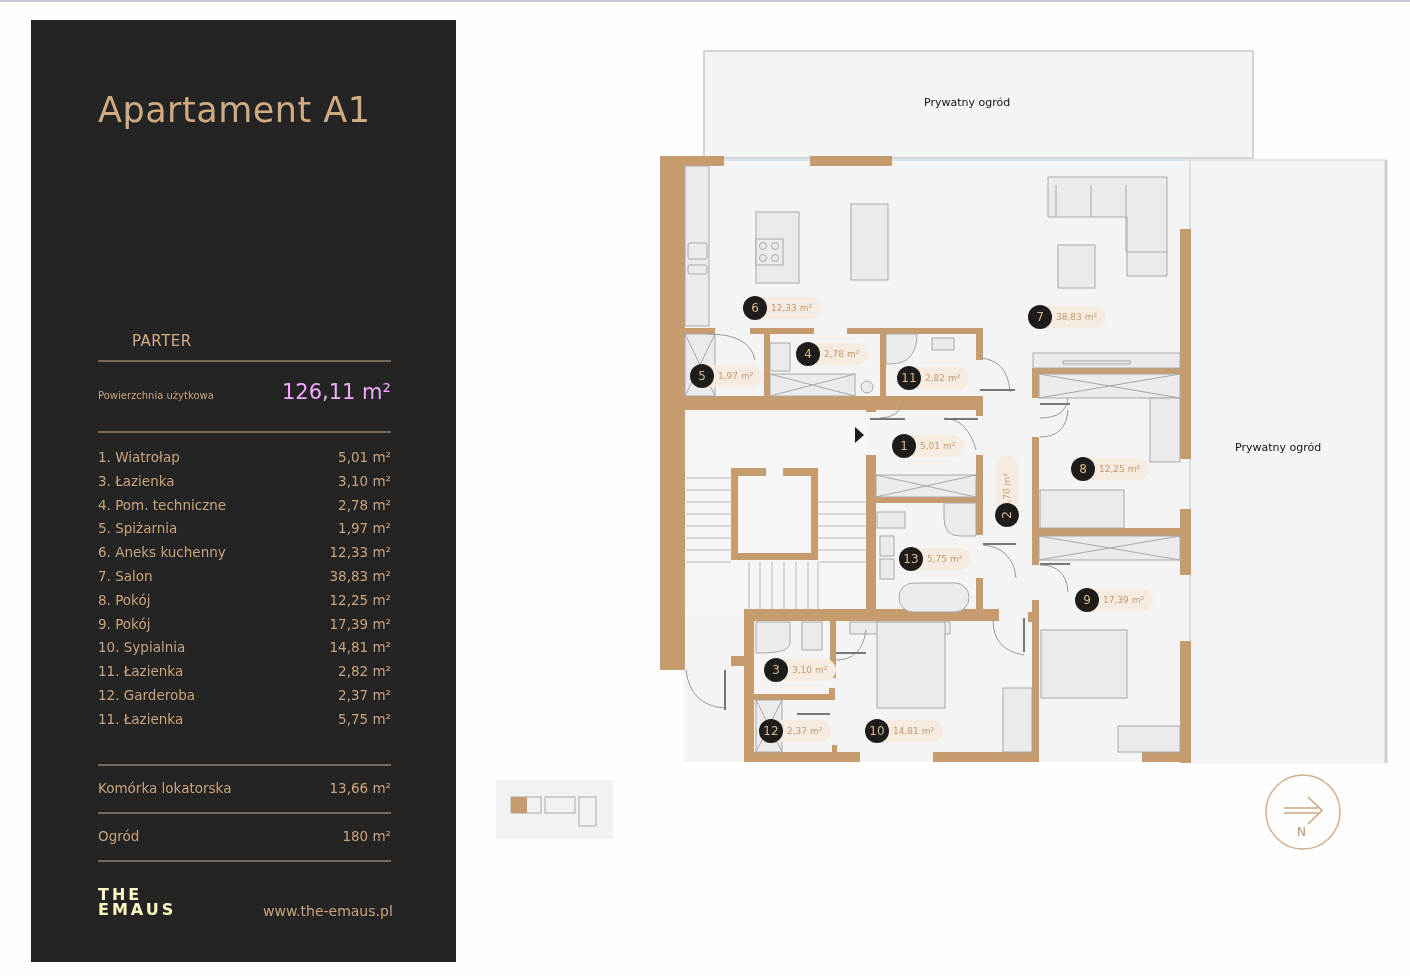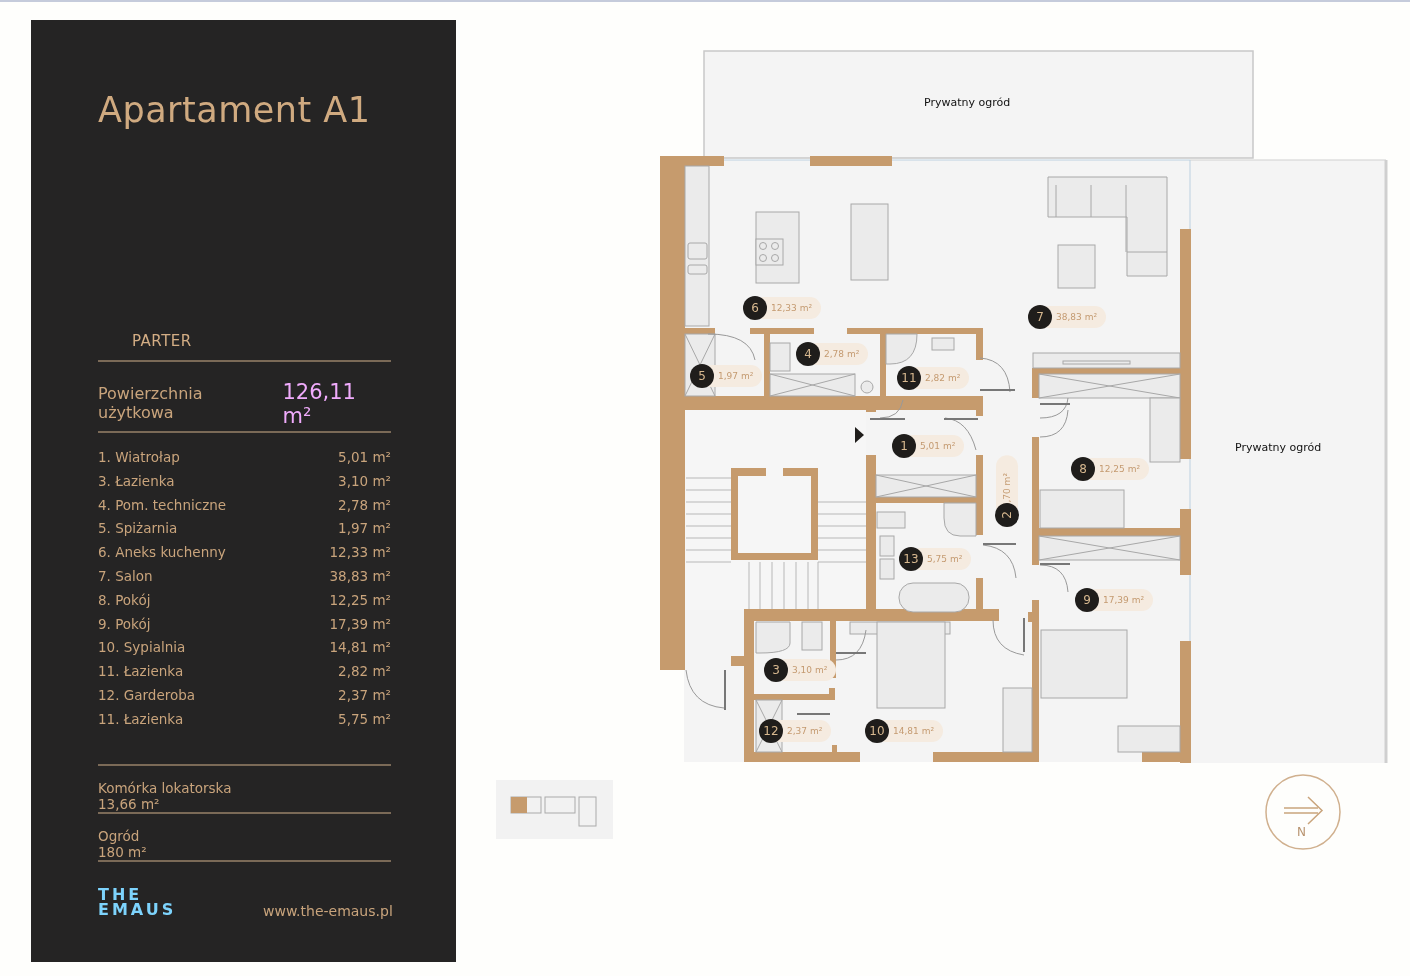--- a/index.html
+++ b/index.html
@@ -19,35 +19,35 @@
   }
   .section-label {
     position: absolute; left: 67px; top: 312px; font-size: 15px; letter-spacing: 0.5px;
     color: #d3ad84; font-family: "DejaVu Sans", sans-serif; margin-left: 34px;
   }
   .rule { position: absolute; left: 67px; width: 293px; height: 2px; background: #7b6a57; }
   .total-row {
     position: absolute; left: 67px; top: 360px; width: 293px; height: 30px;
     display: flex; justify-content: space-between; align-items: baseline;
   }
-  .total-label { font-size: 16px; color: #c9a47c; font-family: "DejaVu Sans", sans-serif; }
+  .total-label { font-size: 10px; color: #c9a47c; font-family: "DejaVu Sans", sans-serif; }
   .total-value { font-size: 21px; color: #f0abfc; font-family: "DejaVu Sans", sans-serif; }
   .rooms { position: absolute; left: 67px; top: 426px; width: 293px; }
   .room-row {
     display: flex; justify-content: space-between; height: 23.8px; line-height: 23.8px;
     font-size: 13.5px; color: #c9a47c; font-family: "DejaVu Sans", sans-serif; gap: 11px;
   }
   .extra-row {
     position: absolute; left: 67px; width: 293px;
     display: flex; justify-content: space-between;
-    font-size: 13.5px; color: #c9a47c; font-family: "DejaVu Sans", sans-serif; flex-direction: column;
+    font-size: 13.5px; color: #c9a47c; font-family: "DejaVu Sans", sans-serif;
   }
   .logo {
     position: absolute; left: 67px; top: 867px; font-size: 16px; line-height: 15px;
-    letter-spacing: 3px; color: #7dd3fc; font-family: "DejaVu Sans", sans-serif; font-weight: bold;
+    letter-spacing: 3px; color: #fef9c3; font-family: "DejaVu Sans", sans-serif; font-weight: bold;
   }
   .logo span { display: block; }
   .website {
     position: absolute; left: 232px; top: 883px; font-size: 14px; color: #c9a47c;
     font-family: "DejaVu Sans", sans-serif;
   }
   .garden-label {
     position: absolute; font-size: 11px; color: #111; font-family: "DejaVu Sans", sans-serif; text-align: center;
   }
   .badge {

